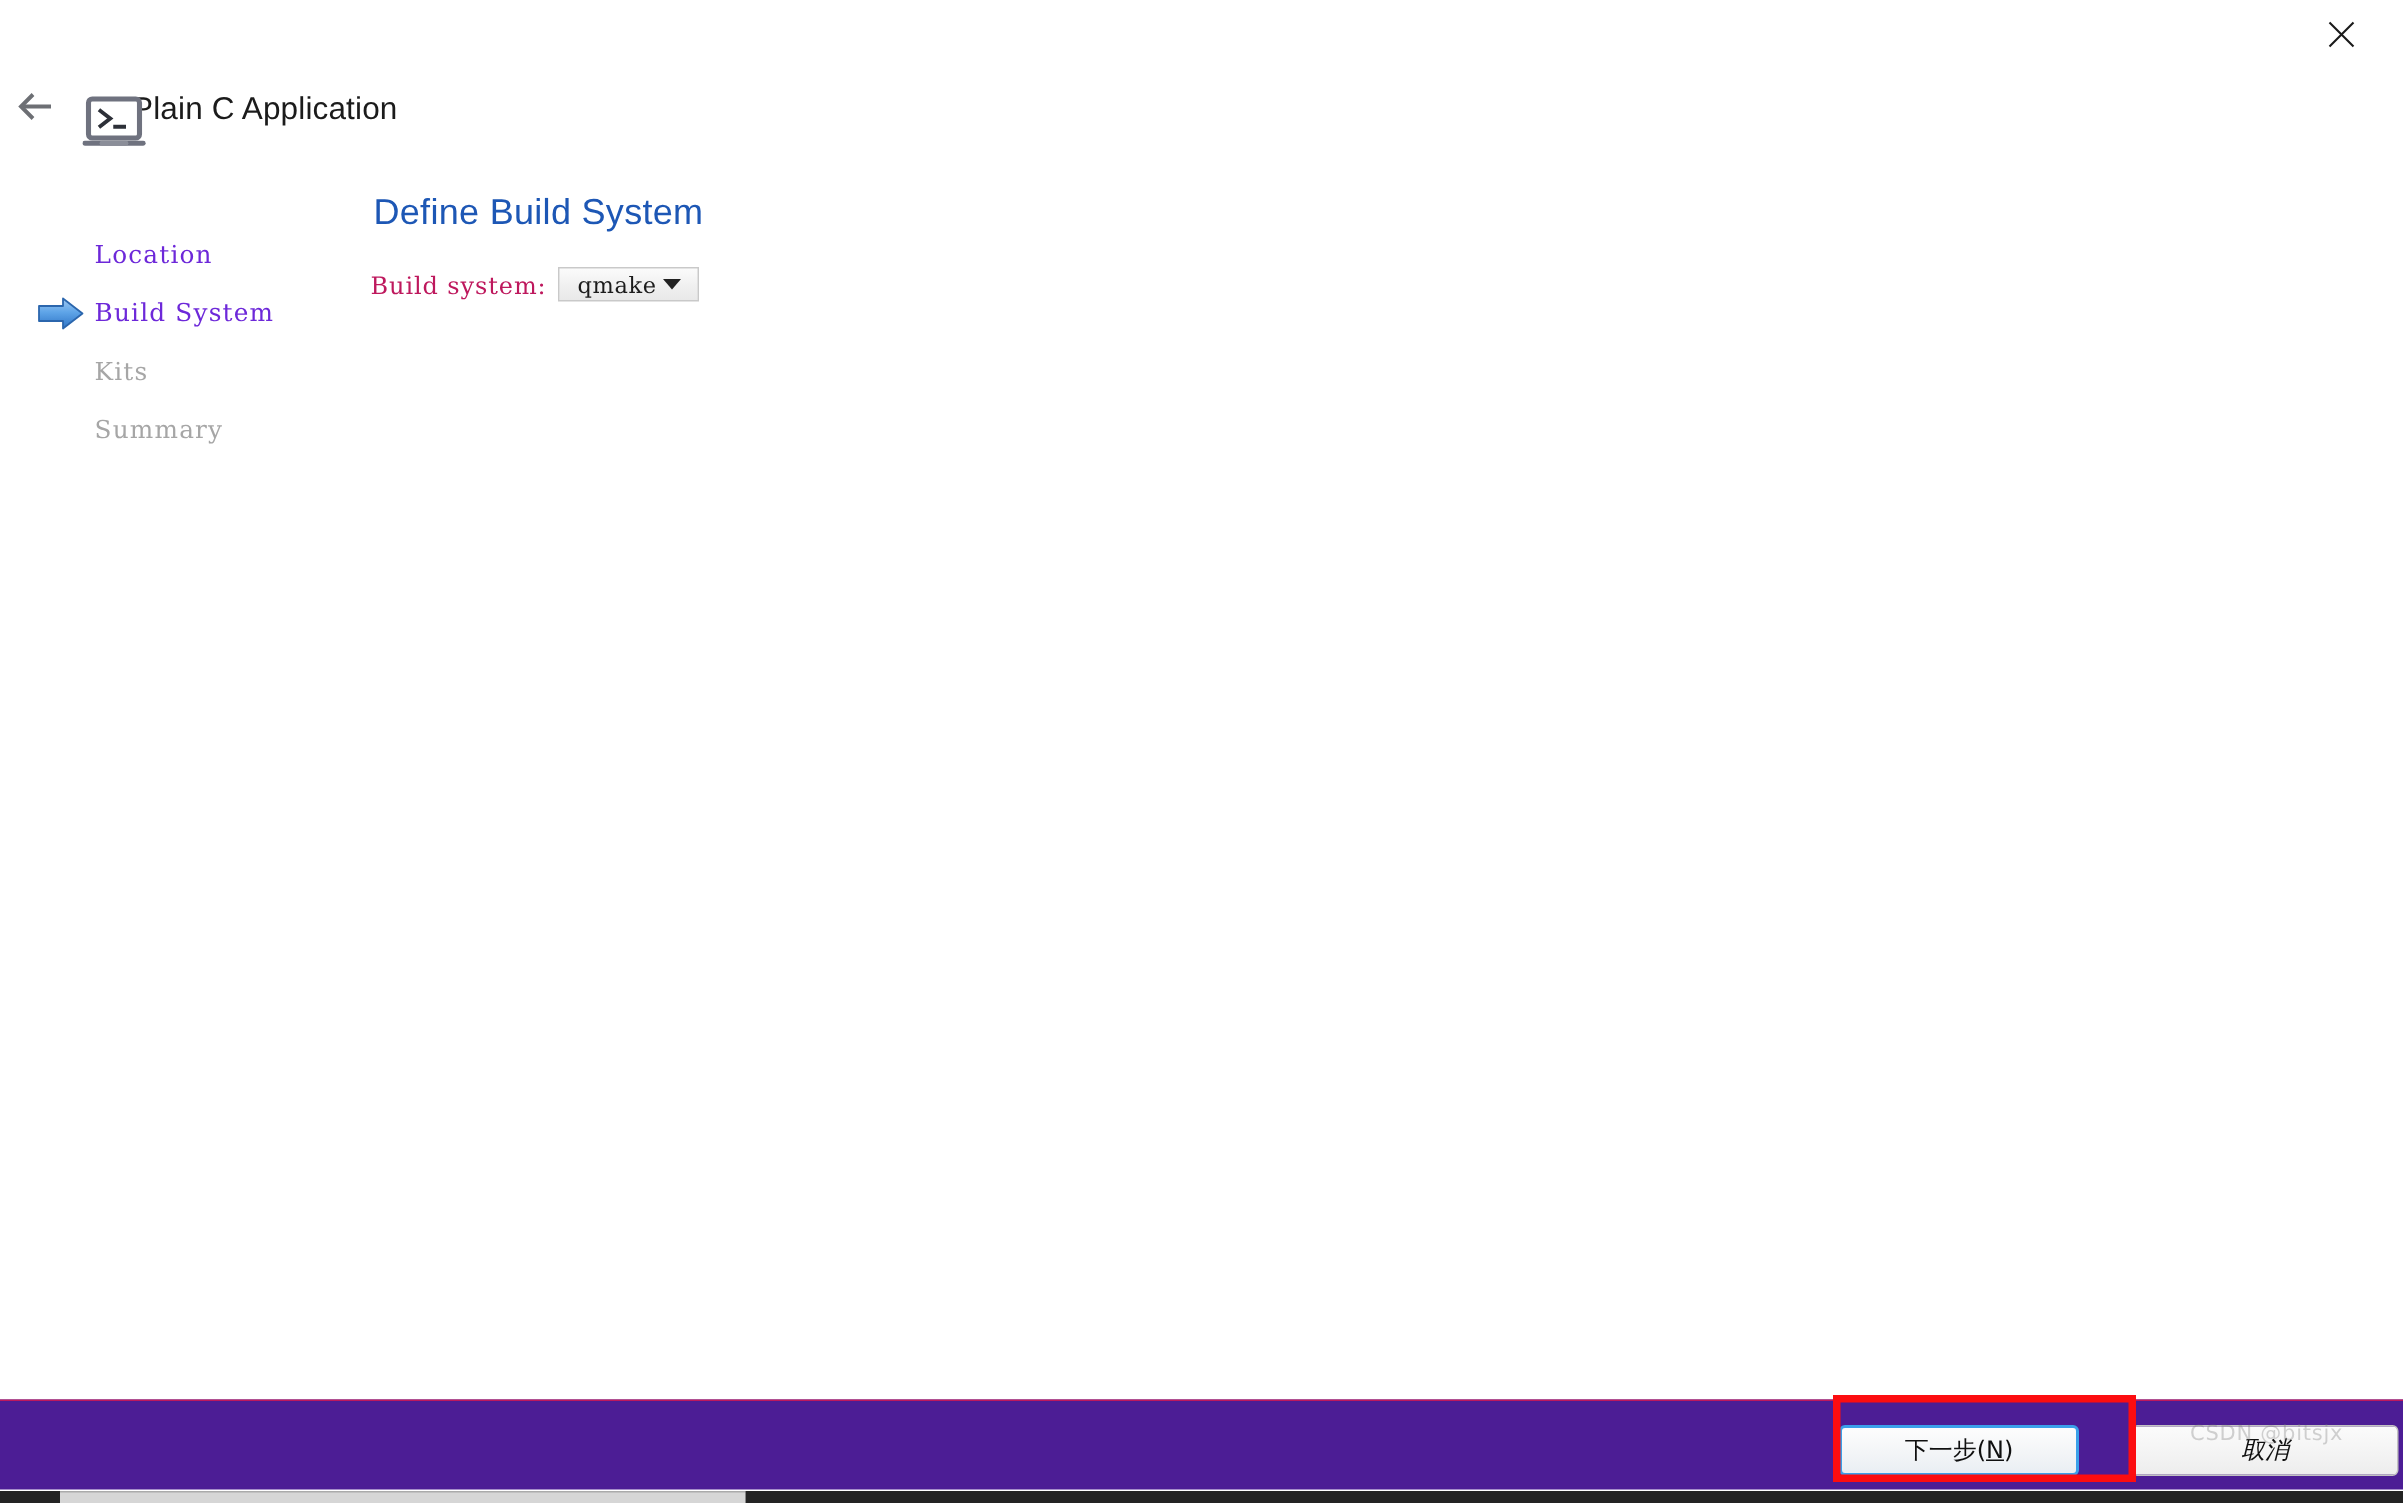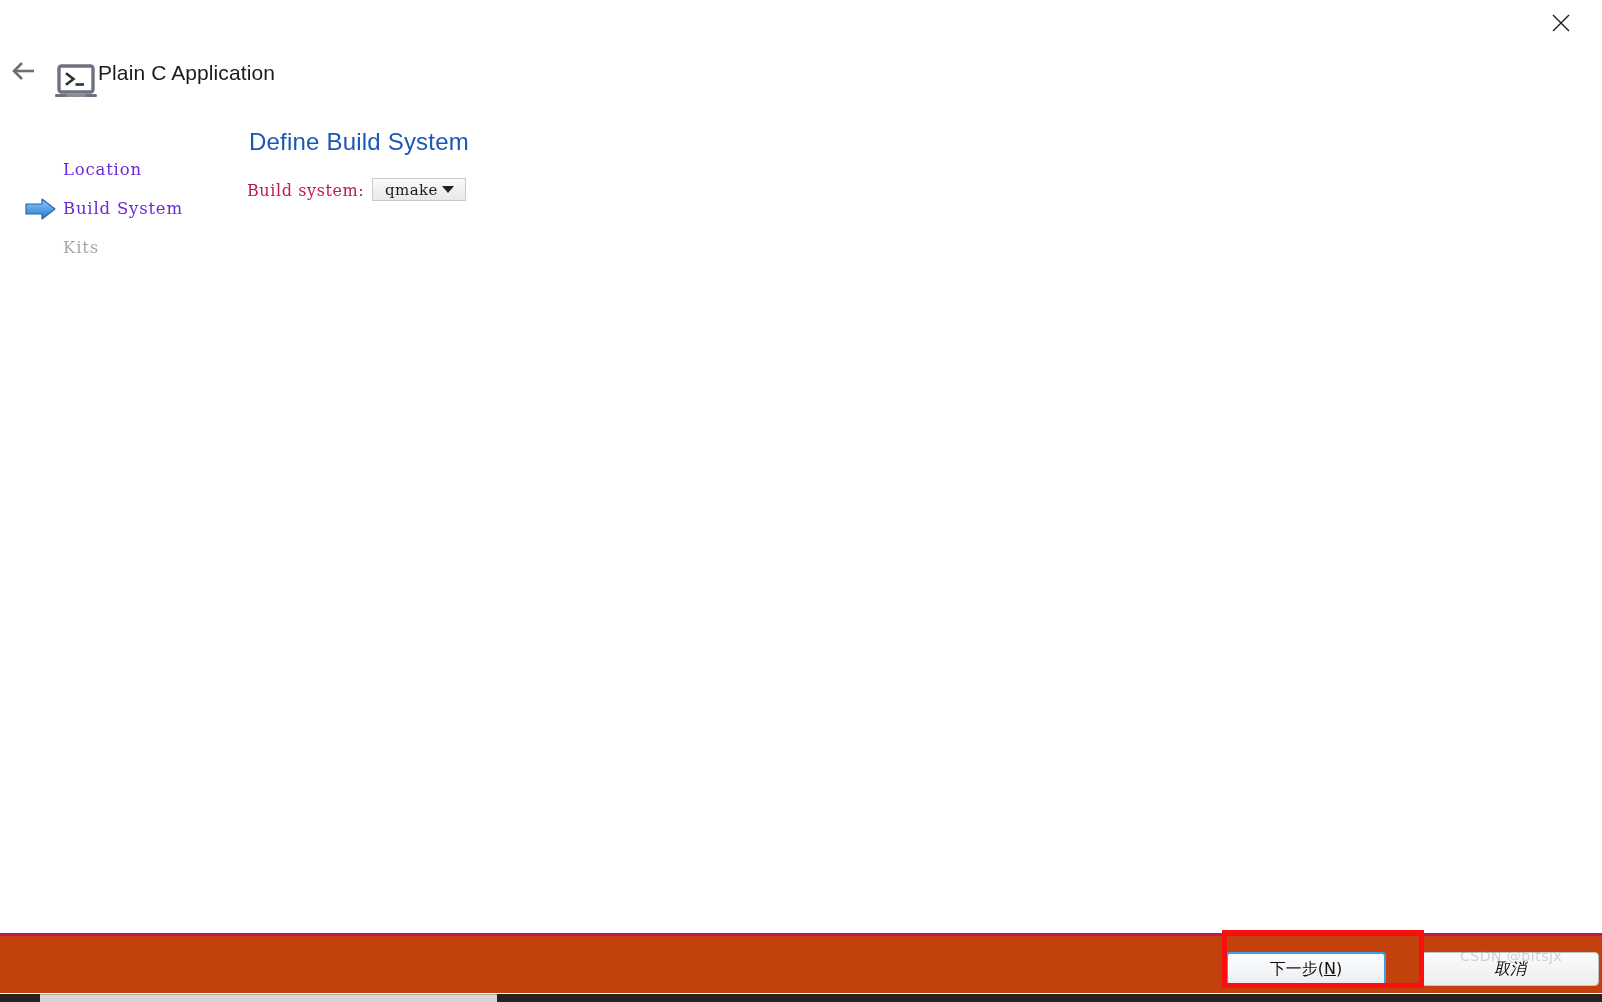--- a/index.html
+++ b/index.html
@@ -53,21 +53,21 @@
   }
   #app-type-icon {
     position: absolute;
     left: 0px;
     top: 6px;
     width: 46px;
     height: 38px;
   }
   #wizard-title {
     position: absolute;
-    left: 43px;
+    left: 33px;
     top: 3px;
     white-space: nowrap;
     font-size: 21px;
     color: #1b1b1b;
     font-family: "Liberation Sans", sans-serif;
     letter-spacing: 0.1px;
   }
 
   
   #step-list {
@@ -154,22 +154,22 @@
     border-top: 7px solid #222222;
   }
 
   
   #footer-bar {
     position: absolute;
     left: 0;
     right: 0;
     top: 933px;
     height: 60px;
-    background: #c2410c;
-    border-top: 3px solid #be185d;
+    background: #4c1d95;
+    border-top: 1px solid #be185d;
     box-sizing: border-box;
   }
   .footer-btn {
     position: absolute;
     top: 16px;
     height: 34px;
     box-sizing: border-box;
     display: flex;
     align-items: center;
     justify-content: center;
@@ -302,20 +302,24 @@
       </svg>
     </span>
     <span class="step-label">Build System</span>
   </div>
 
   <div class="step-row step-todo">
     <span class="step-marker"></span>
     <span class="step-label">Kits</span>
   </div>
 
+  <div class="step-row step-todo">
+    <span class="step-marker"></span>
+    <span class="step-label">Summary</span>
+  </div>
 
 </div>
 
 <div id="page-heading">Define Build System</div>
 
 <div id="build-system-label">Build system:</div>
 
 <div id="build-system-select">
   <span id="build-system-value">qmake</span>
   <span id="build-system-arrow"></span>

